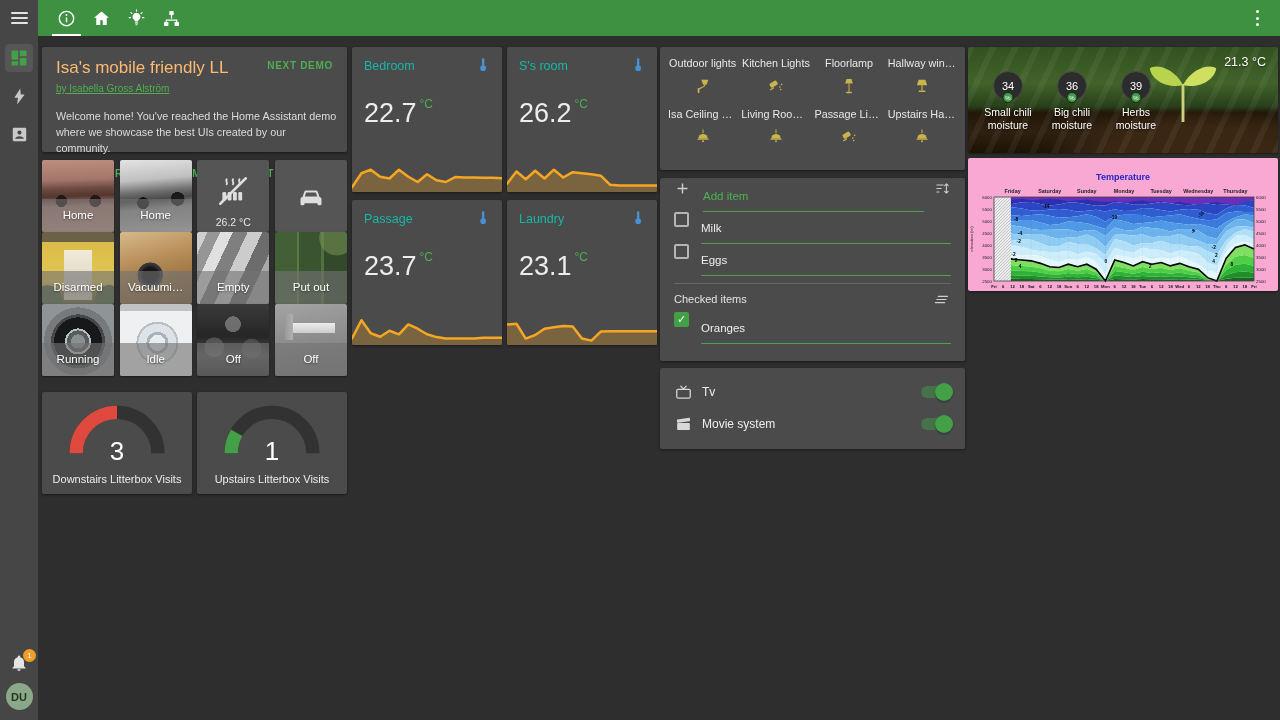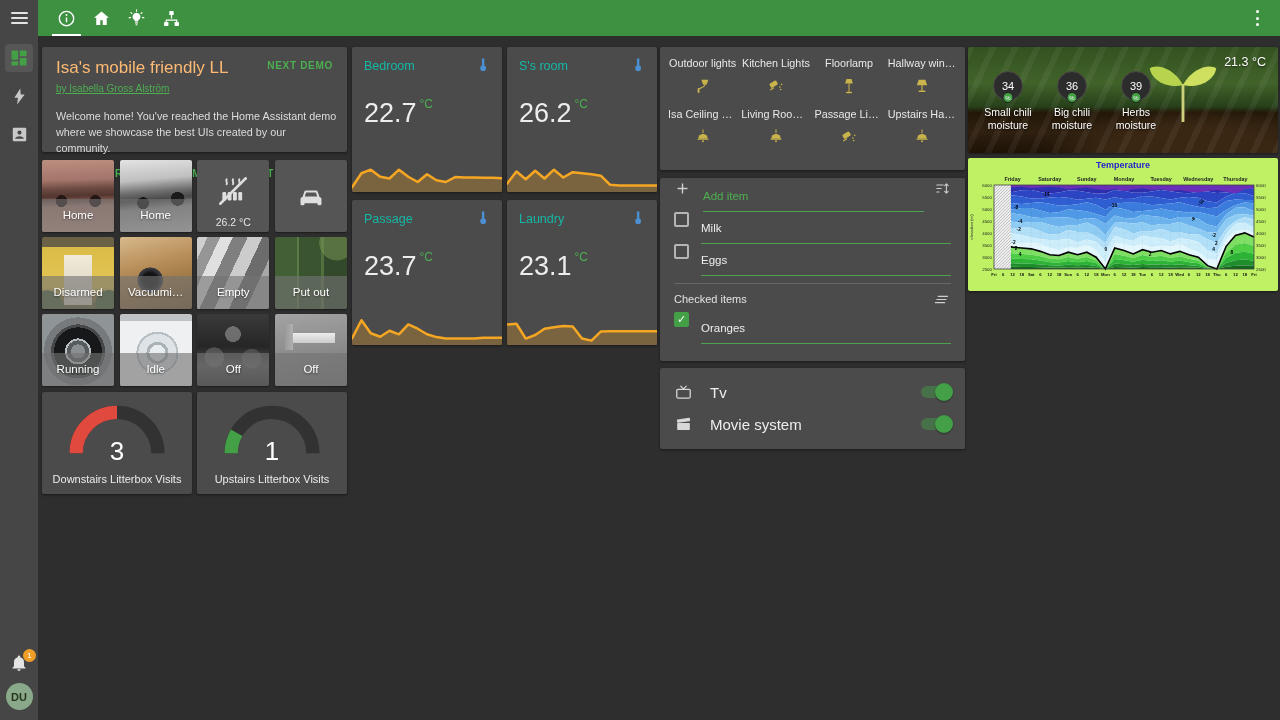--- a/index.html
+++ b/index.html
@@ -34,21 +34,21 @@
 
   
   .welcome{left:42px;top:47px;width:305px;height:105px;padding:11px 14px}
   .w-title{font-size:17px;color:#fdba74}
   .w-author{font-size:10px;color:#4caf50;text-decoration:underline;margin-top:3px;cursor:pointer;display:inline-block}
   .w-next{position:absolute;top:13px;right:14px;font-size:10px;font-weight:bold;letter-spacing:.7px;color:#4caf50;cursor:pointer}
   .w-body{margin-top:12px;font-size:10.8px;line-height:1.5;color:#dcdcdc;width:285px}
   .w-learn{margin-top:11px;font-size:10px;font-weight:bold;letter-spacing:.7px;color:#4caf50;cursor:pointer}
 
   
-  .tilegrid{position:absolute;left:42px;top:160px;width:305px;display:grid;grid-template-columns:repeat(4,72px);justify-content:space-between;row-gap:5px}
+  .tilegrid{position:absolute;left:42px;top:160px;width:305px;display:grid;grid-template-columns:repeat(4,72px);justify-content:space-between;}
   .tile{position:relative;width:72px;height:72px;border-radius:2px;overflow:hidden;box-shadow:0 1px 2px rgba(0,0,0,.4);cursor:pointer;background:#555}
   .shade{position:absolute;left:0;right:0;bottom:0;height:46%;background:rgba(114,114,114,.62);display:flex;align-items:center;justify-content:center;color:#fff;font-size:11.5px;text-shadow:0 1px 2px rgba(0,0,0,.5);white-space:nowrap;overflow:hidden}
   .icon-tile{display:flex;align-items:center;justify-content:center;color:#dedede}
   .t-temp{position:absolute;bottom:4px;left:0;right:0;text-align:center;font-size:10.5px;color:#e3e3e3}
 
   .t-eyes1{background:radial-gradient(circle 6px at 27% 57%,#241613 97%,transparent),radial-gradient(circle 6px at 74% 57%,#241613 97%,transparent),linear-gradient(178deg,#bb8f80 0%,#a4756a 28%,#6b4a41 40%,#53362f 50%,#b08275 64%,#c59a8a 100%)}
   .t-eyes2{background:radial-gradient(circle 6px at 32% 60%,#121212 97%,transparent),radial-gradient(circle 7px at 80% 54%,#1a1a1a 97%,transparent),linear-gradient(175deg,#e3e3e3 0%,#c0c0c0 28%,#6e6e6e 44%,#4a4a4a 54%,#9e9e9e 66%,#c9c9c9 100%)}
   .t-house{background-image:linear-gradient(180deg,#6b6147 0 14%,rgba(0,0,0,0) 14%),radial-gradient(circle 16px at 7% 96%,#54683c 97%,transparent),radial-gradient(circle 14px at 93% 93%,#4e6238 97%,transparent),linear-gradient(#f0ead9,#d8d0bb),linear-gradient(180deg,#d9b945 0%,#e2c654 70%,#8a7a40 86%,#5d6239 100%);background-size:100% 100%,100% 100%,100% 100%,28px 50px,100% 100%;background-position:0 0,0 0,0 0,50% 82%,0 0;background-repeat:no-repeat}
   .t-vacuum{background:radial-gradient(circle 13px at 42% 60%,#141416 58%,#2c2c30 76%,#3c3c40 96%,transparent),radial-gradient(circle 3px at 42% 54%,#6a6a6a 97%,transparent),linear-gradient(165deg,#d8b98a 0%,#b68d58 40%,#96713f 72%,#7d5c33 100%)}
   .t-mail{background:linear-gradient(115deg,#cfcfcf 0 10%,#969696 10% 22%,#e0e0e0 22% 34%,#7f7f7f 34% 48%,#cccccc 48% 62%,#6c6c6c 62% 78%,#a8a8a8 78% 100%)}
@@ -94,36 +94,36 @@
   .licon-btn{color:#cfcfcf;cursor:pointer;display:flex;align-items:center}
   .divider{height:1px;background:rgba(255,255,255,.16);margin:7px 0 2px}
   .chkhdr{display:flex;align-items:center;height:26px}
   .chkhdr span{font-size:11px;color:#e3e3e3}
   .chkhdr .licon-btn{margin-left:auto}
 
   
   .media{left:660px;top:368px;width:305px;height:81px;padding:8px 14px}
   .mrow{display:flex;align-items:center;height:32px}
   .mrow .mic{color:#d8d8d8;width:24px;display:flex}
-  .mrow .mlabel{font-size:15px;color:#ededed;margin-left:12px}
+  .mrow .mlabel{font-size:12px;color:#ededed;margin-left:4px}
   .toggle{margin-left:auto;width:30px;height:12px;border-radius:7px;background:rgba(67,160,71,.45);position:relative;cursor:pointer}
   .toggle .knob{position:absolute;right:-2px;top:-3px;width:18px;height:18px;border-radius:50%;background:#43a047;box-shadow:0 1px 2px rgba(0,0,0,.4)}
 
   
   .plant{left:968px;top:47px;width:310px;height:106px;overflow:hidden;cursor:pointer;background-image:repeating-linear-gradient(115deg,rgba(255,255,255,.05) 0 6px,rgba(0,0,0,0) 6px 20px),radial-gradient(ellipse 150px 45px at 72% 100%,#3a2713 55%,rgba(0,0,0,0)),linear-gradient(180deg,#33511f 0%,#41632a 34%,#27401a 56%,#231708 62%,#2f2010 80%,#1d1206 100%)}
   .p-temp{position:absolute;top:8px;right:12px;font-size:12.5px;color:#fff;text-shadow:0 1px 2px rgba(0,0,0,.6)}
   .p-badges{position:absolute;left:8px;top:24px;display:flex}
   .pb{width:64px;text-align:center}
   .pb-circle{width:30px;height:30px;margin:0 auto;border-radius:50%;background:#2c2c2c;border:1.5px solid #4a4a4a;color:#fff;font-size:11px;display:flex;align-items:center;justify-content:center;position:relative}
   .pb-unit{position:absolute;bottom:-3px;left:50%;transform:translateX(-50%);width:11px;height:11px;border-radius:50%;background:#43a047;border:1px solid #222;color:#fff;font-size:6px;display:flex;align-items:center;justify-content:center}
   .pb-label{margin-top:5px;font-size:10.5px;line-height:1.2;color:#fff;text-shadow:0 1px 2px rgba(0,0,0,.7)}
   .seedling{position:absolute;left:57%;top:6px}
 
   
-  .meteo{left:968px;top:158px;width:310px;height:133px;background:#bef264;padding-top:2px}
+  .meteo{left:968px;top:158px;width:310px;height:133px;background:#f9a8d4;padding-top:14px}
   .m-title{text-align:center;font-size:9px;font-weight:bold;color:#2424cc;height:12px}
   .m-svg{display:block;width:310px;height:119px}
 
   svg.ic{display:block}
 </style>
 </head>
 <body>
 
 <svg width="0" height="0" style="position:absolute" aria-hidden="true">
   <defs>

